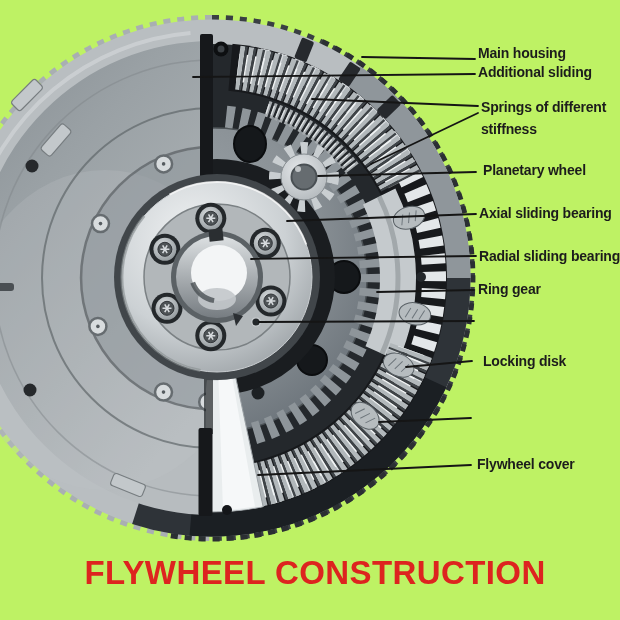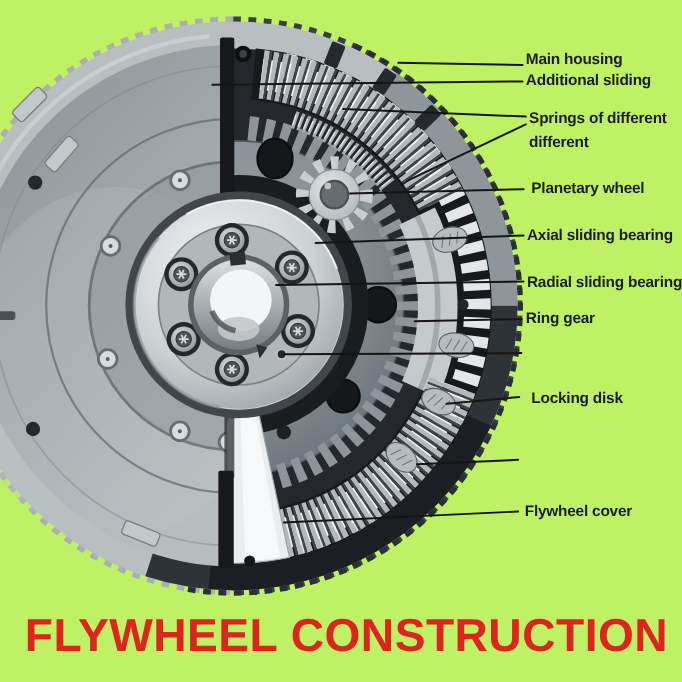--- a/index.html
+++ b/index.html
@@ -2,21 +2,21 @@
 <html><head>
 <meta charset="utf-8">
 <style>
   html,body{margin:0;padding:0;background:#ffffff;}
   .stage{position:relative;width:620px;height:620px;background:#bef264;overflow:hidden;
          font-family:"Liberation Sans", sans-serif;}
   .art{position:absolute;left:0;top:0;}
   .lbl{position:absolute;font-weight:bold;font-size:14px;line-height:18px;color:#1c1c1c;
        white-space:nowrap;letter-spacing:-0.2px;}
   .title{position:absolute;left:0;right:0;top:554px;text-align:center;font-weight:bold;
-         font-size:42px;letter-spacing:0.4px;color:#dd241f;padding-left:10px;}
+         font-size:33px;letter-spacing:0.4px;color:#dd241f;padding-left:10px;}
 </style>
 </head>
 <body>
 
 <div class="stage">
 
   <svg class="art" width="620" height="620" viewBox="0 0 620 620">
     <defs>
       <linearGradient id="housingGrad" x1="0" y1="0" x2="0.55" y2="1">
         <stop offset="0" stop-color="#878e93"></stop>
@@ -274,21 +274,21 @@
       <line x1="259" y1="322" x2="474" y2="321"></line>
       <line x1="406" y1="367" x2="472" y2="361"></line>
       <line x1="379" y1="422" x2="471" y2="418"></line>
       <line x1="258" y1="475" x2="471" y2="465"></line>
     </g>
   </svg>
 
   <div class="lbl" style="left:478px;top:44px">Main housing</div>
   <div class="lbl" style="left:478px;top:63px">Additional sliding</div>
   <div class="lbl" style="left:481px;top:98px">Springs of different</div>
-  <div class="lbl" style="left:481px;top:120px">different</div>
+  <div class="lbl" style="left:481px;top:120px">stiffness</div>
   <div class="lbl" style="left:483px;top:161px">Planetary wheel</div>
   <div class="lbl" style="left:479px;top:247px">Radial sliding bearing</div>
   <div class="lbl" style="left:479px;top:204px">Axial sliding bearing</div>
   <div class="lbl" style="left:478px;top:280px">Ring gear</div>
   <div class="lbl" style="left:483px;top:352px">Locking disk</div>
   <div class="lbl" style="left:477px;top:455px">Flywheel cover</div>
 
   <div class="title">FLYWHEEL CONSTRUCTION</div>
 </div>
 

